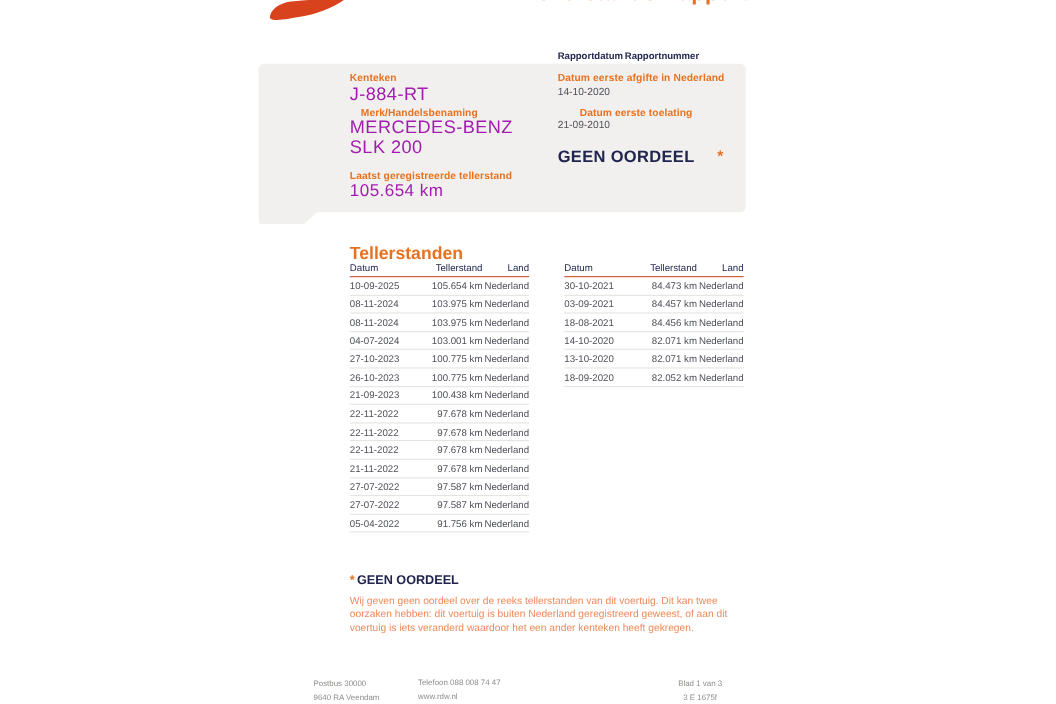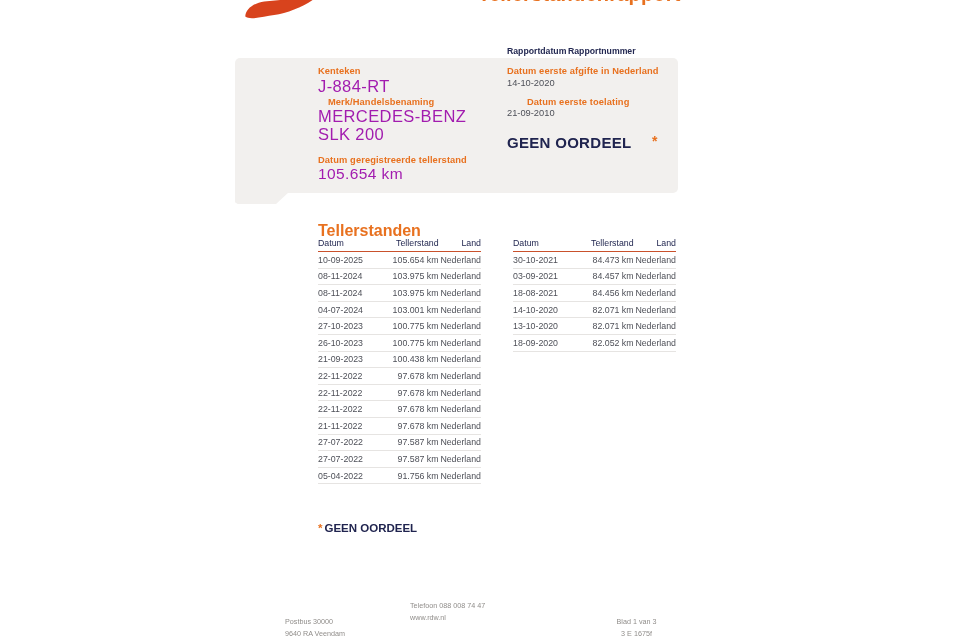--- a/index.html
+++ b/index.html
@@ -59,21 +59,21 @@
   .fn-title { left:318px; top:522px; font-size:11.5px; font-weight:bold; color:#20244f; }
   .fn-title .star { font-size:11.5px; margin-right:2px; }
   .fn-body {
     left:318px; top:540px; width:360px; font-size:9.3px; line-height:12.3px;
     color:#ef8a5a;
   }
 
   
   .foot { font-size:7.2px; color:#908d8a; line-height:12px; }
   .foot-address { left:285px; top:616px; }
-  .foot-contact { left:380px; top:600px;margin-left:30px; }
+  .foot-contact { left:380px; top:615px; }
   .foot-right { left:596px; top:616px; width:81px; text-align:center; }
 </style>
 </head>
 <body>
 
 <div class="page">
 
   <div class="abs logo">
     <svg viewBox="0 0 100 38" width="76" height="29">
       <path d="M3 27 C3 17 14 9 28 7 L97 1 C83 13 60 22 41 25 C27 27 9 32 3 27 Z" fill="#d8431d"></path>
@@ -97,21 +97,21 @@
   <div class="abs panel"></div>
   <div class="abs panel-tail"></div>
 
   <div class="abs lbl" style="left:318px; top:66px;">Kenteken</div>
   <div class="abs big" style="left:318px; top:77px;">J-884-RT</div>
 
   <div class="abs lbl" style="left:328px; top:97px;">Merk/Handelsbenaming</div>
   <div class="abs big" style="left:318px; top:107px;">MERCEDES-BENZ</div>
   <div class="abs big" style="left:318px; top:125px;">SLK 200</div>
 
-  <div class="abs lbl" style="left:318px; top:155px;">Datum geregistreerde tellerstand</div>
+  <div class="abs lbl" style="left:318px; top:155px;">Laatst geregistreerde tellerstand</div>
   <div class="abs big" style="left:318px; top:165px; font-size:15.5px;">105.654 km</div>
 
   <div class="abs lbl" style="left:507px; top:66px;">Datum eerste afgifte in Nederland</div>
   <div class="abs small-val" style="left:507px; top:78px;">14-10-2020</div>
 
   <div class="abs lbl" style="left:507px; top:97px;padding-left:20px;">Datum eerste toelating</div>
   <div class="abs small-val" style="left:507px; top:108px;">21-09-2010</div>
 
   <div class="abs oordeel" style="left:507px; top:134px;">GEEN OORDEEL</div>
   <div class="abs star" style="left:652px; top:133px;">*</div>
@@ -234,20 +234,21 @@
           <span>18-09-2020</span>
           <span>82.052 km</span>
           <span>Nederland</span>
         </div>
       </div>
   </div>
 
   <div class="abs fn-title">
     <span class="star">*</span><span>GEEN OORDEEL</span>
   </div>
+  <div class="abs fn-body">Wij geven geen oordeel over de reeks tellerstanden van dit voertuig. Dit kan twee oorzaken hebben: dit voertuig is buiten Nederland geregistreerd geweest, of aan dit voertuig is iets veranderd waardoor het een ander kenteken heeft gekregen.</div>
 
   <div class="abs foot foot-address">
     <div>Postbus 30000</div>
     <div>9640 RA Veendam</div>
   </div>
   <div class="abs foot foot-contact">
     <div>Telefoon 088 008 74 47</div>
     <div>www.rdw.nl</div>
   </div>
   <div class="abs foot foot-right">

